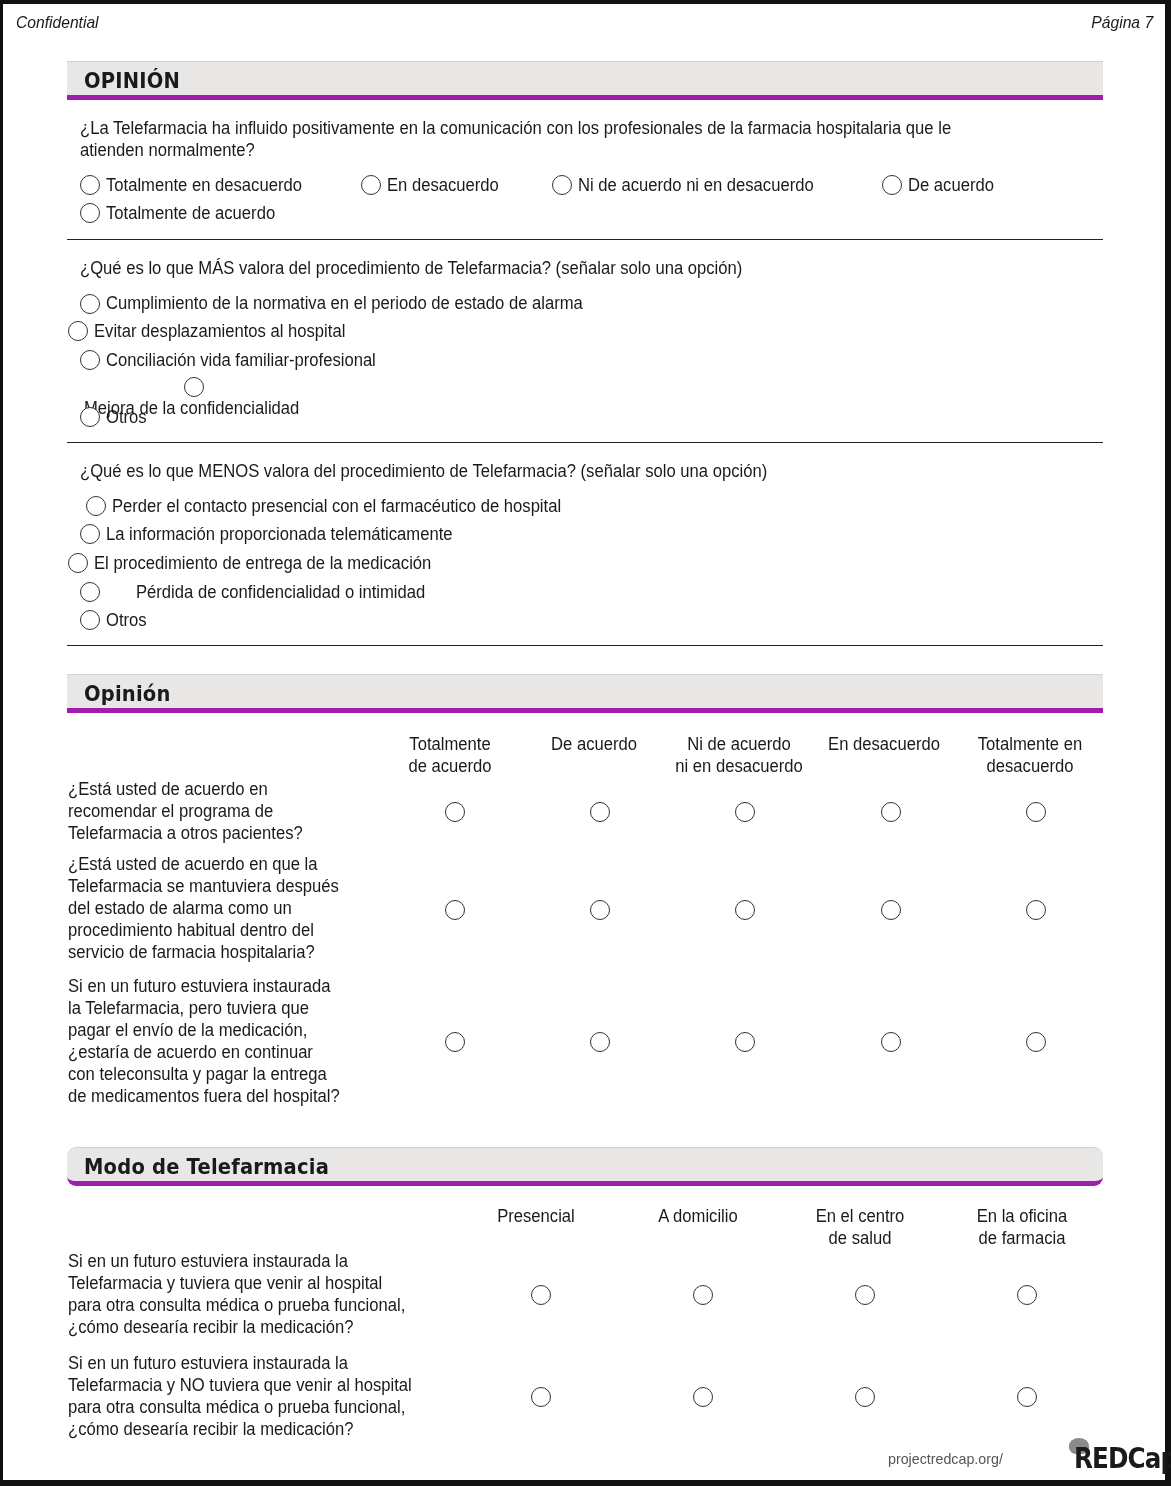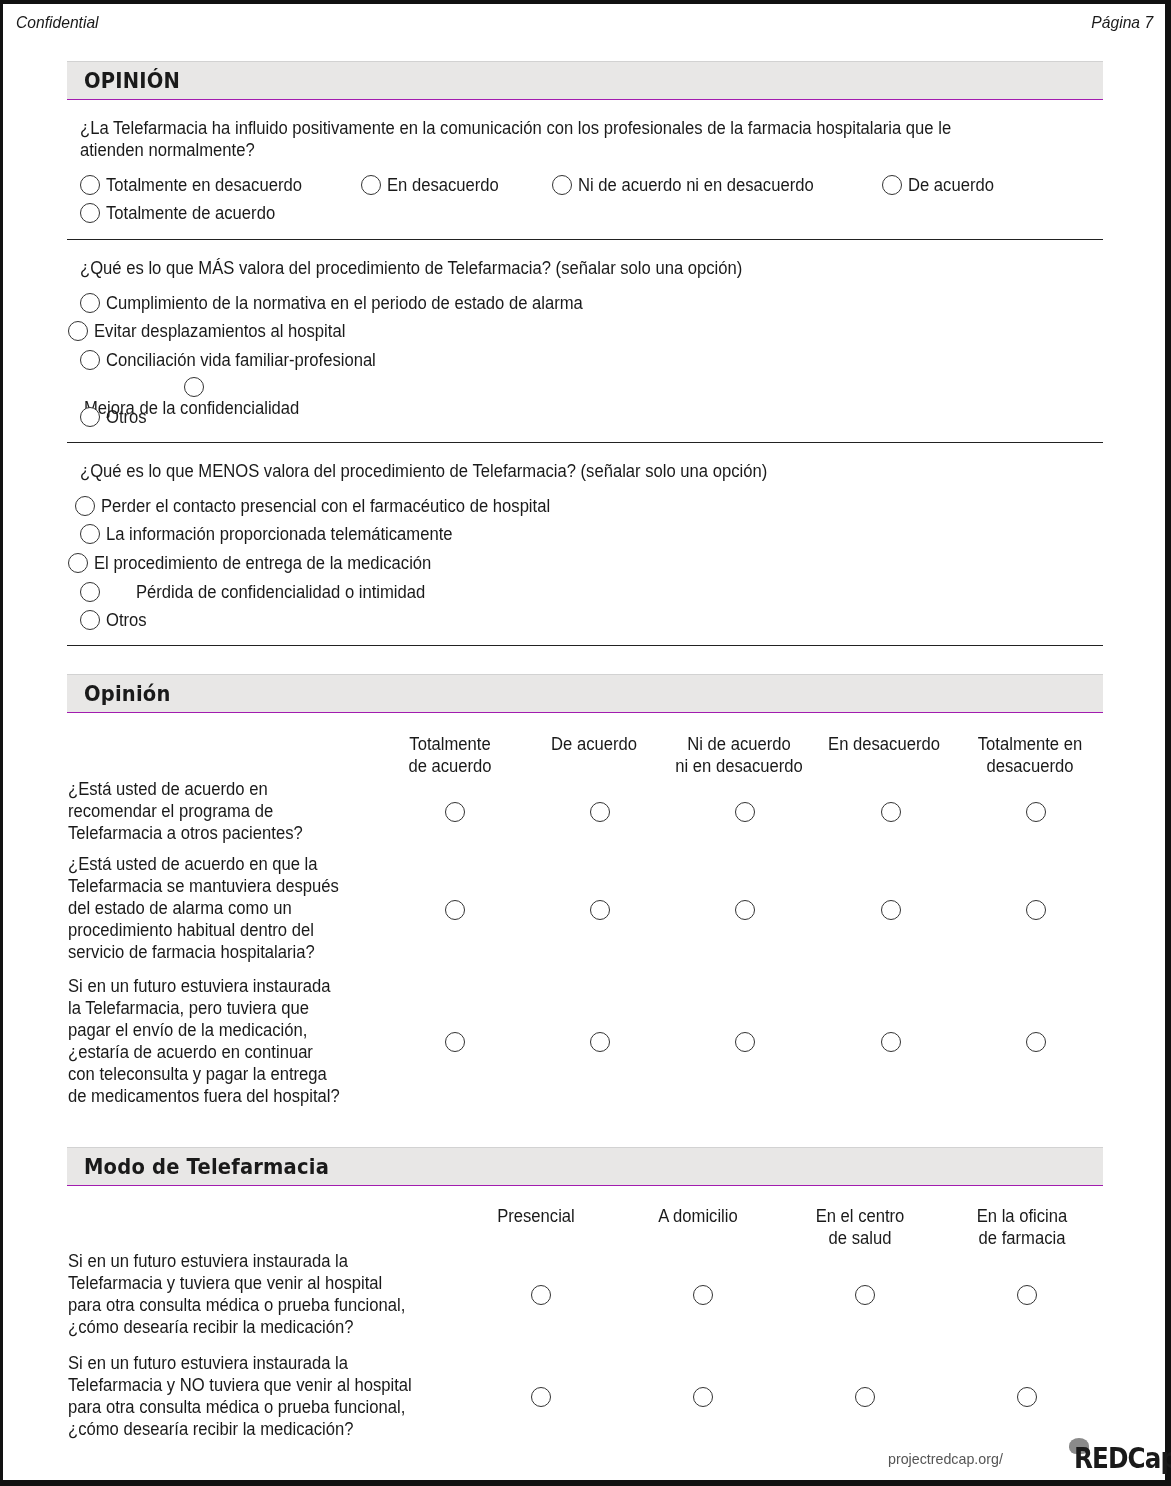--- a/index.html
+++ b/index.html
@@ -19,21 +19,21 @@
   .hdr-left {
     position: absolute; left: 16px; top: 13px; font-size: 17px; font-style: italic;
     transform: scaleX(0.92); transform-origin: left;
   }
   .hdr-right {
     position: absolute; right: 18px; top: 13px; font-size: 17px; font-style: italic;
     transform: scaleX(0.92); transform-origin: right;
   }
   .section-bar {
     position: absolute; left: 67px; width: 1036px; height: 39px;
-    background: #e8e7e6; border-top: 1px solid #d2d2d2; border-bottom: 1px solid #a21caf;
+    background: #e8e7e6; border-top: 1px solid #d2d2d2; border-bottom: 5px solid #a21caf;
   }
   .section-bar span {
     position: absolute; left: 17px; top: 7px; font-size: 21px; font-weight: bold;
     font-family: "DejaVu Sans", sans-serif; letter-spacing: 0.2px;
     transform: scaleX(0.93); transform-origin: left;
   }
   .txt { font-size: 17.5px; line-height: 22px; transform: scaleX(0.95); transform-origin: left; }
   .q-text { position: absolute; left: 80px; width: 1010px; }
   .divider { position: absolute; left: 67px; width: 1036px; height: 1px; background: #222; }
   .opt { position: absolute; display: flex; align-items: center; white-space: nowrap; }
@@ -100,21 +100,21 @@
   <span class="txt">De acuerdo</span>
 </div>
 <div class="opt" style="left:80px; top:202px;">
   <span class="radio"></span>
   <span class="txt">Totalmente de acuerdo</span>
 </div>
 
 <div class="divider" style="top:239px;"></div>
 
 <div class="q-text txt" style="top:257px;">¿Qué es lo que MÁS valora del procedimiento de Telefarmacia? (señalar solo una opción)</div>
-<div class="opt" style="left:80px; top:292px;">
+<div class="opt" style="left:80px; top:292px;align-items:flex-end;">
   <span class="radio"></span>
   <span class="txt">Cumplimiento de la normativa en el periodo de estado de alarma</span>
 </div>
 <div class="opt" style="left:68px; top:320px;">
   <span class="radio"></span>
   <span class="txt">Evitar desplazamientos al hospital</span>
 </div>
 <div class="opt" style="left:80px; top:349px;">
   <span class="radio"></span>
   <span class="txt">Conciliación vida familiar-profesional</span>
@@ -124,21 +124,21 @@
   <span class="txt">Mejora de la confidencialidad</span>
 </div>
 <div class="opt" style="left:80px; top:406px;">
   <span class="radio"></span>
   <span class="txt">Otros</span>
 </div>
 
 <div class="divider" style="top:442px;"></div>
 
 <div class="q-text txt" style="top:460px;">¿Qué es lo que MENOS valora del procedimiento de Telefarmacia? (señalar solo una opción)</div>
-<div class="opt" style="left:75px; top:495px;">
+<div class="opt" style="left:86px; top:495px;">
   <span class="radio"></span>
   <span class="txt">Perder el contacto presencial con el farmacéutico de hospital</span>
 </div>
 <div class="opt" style="left:80px; top:523px;text-align:right;">
   <span class="radio"></span>
   <span class="txt">La información proporcionada telemáticamente</span>
 </div>
 <div class="opt" style="left:68px; top:552px;">
   <span class="radio"></span>
   <span class="txt">El procedimiento de entrega de la medicación</span>
@@ -210,21 +210,21 @@
     <div>¿estaría de acuerdo en continuar</div>
     <div>con teleconsulta y pagar la entrega</div>
     <div>de medicamentos fuera del hospital?</div>
 </div>
 <span class="mradio" style="left:445px; top:1032px;"></span>
 <span class="mradio" style="left:590px; top:1032px;"></span>
 <span class="mradio" style="left:735px; top:1032px;"></span>
 <span class="mradio" style="left:881px; top:1032px;"></span>
 <span class="mradio" style="left:1026px; top:1032px;"></span>
 
-<div class="section-bar" style="top:1147px;">
+<div class="section-bar" style="top:1147px;border-radius:9px;">
   <span>Modo de Telefarmacia</span>
 </div>
 
 <div class="col-head" style="left:461px; top:1205px;">
   <div>Presencial</div>
     <div></div>
 </div>
 <div class="col-head" style="left:623px; top:1205px;">
   <div>A domicilio</div>
     <div></div>

